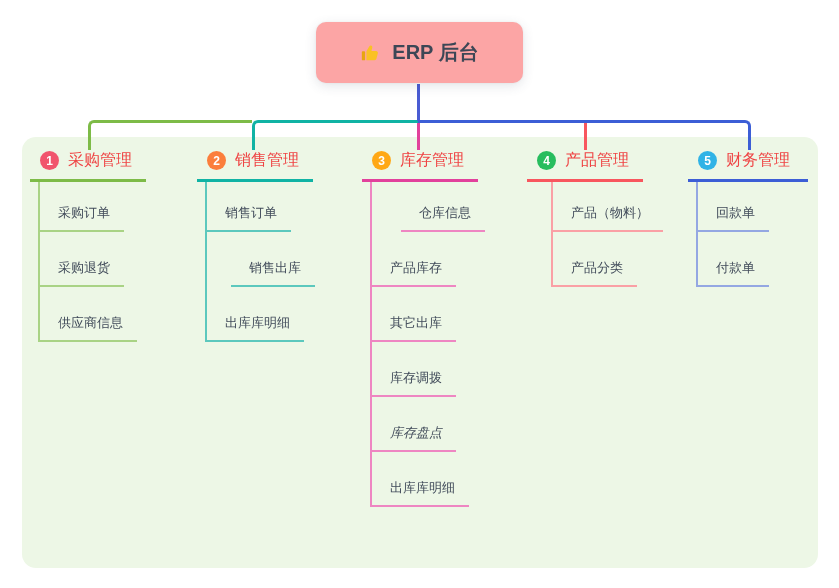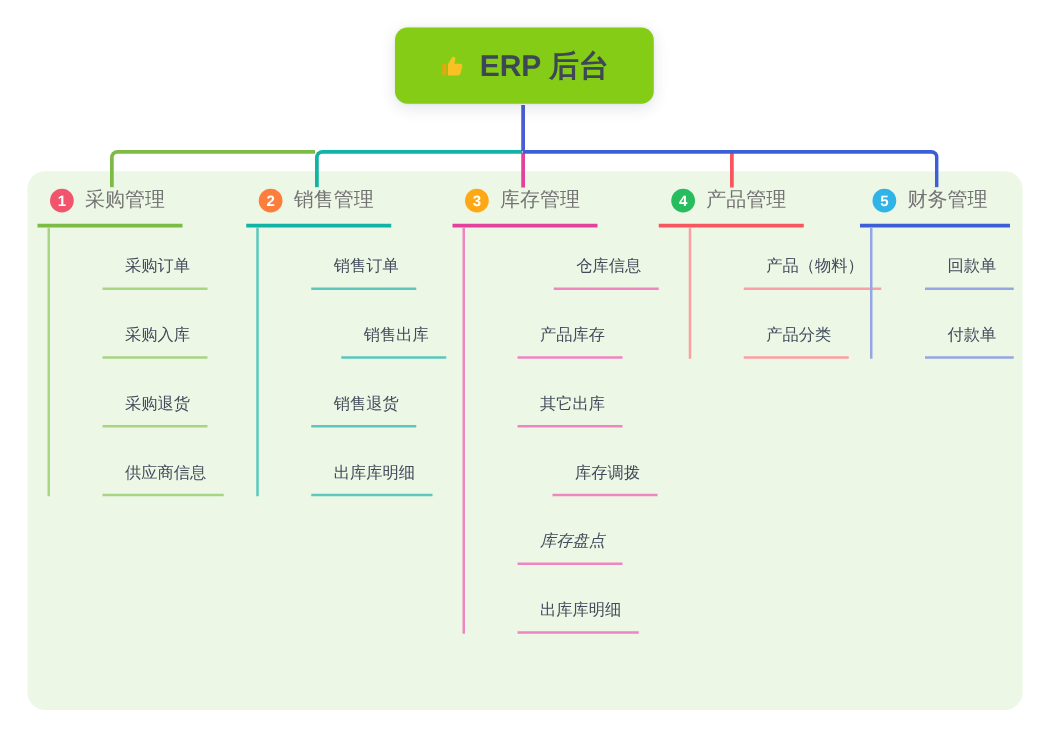--- a/index.html
+++ b/index.html
@@ -2,46 +2,46 @@
 <html><head>
 <meta charset="utf-8">
 <style>
   html,body { margin:0; padding:0; background:#ffffff; font-family:"Liberation Sans","DejaVu Sans",sans-serif; }
   .canvas { position:relative; width:839px; height:588px; background:#ffffff; overflow:hidden; }
 
   .panel { position:absolute; left:22px; top:137px; width:796px; height:431px;
            border-radius:14px; z-index:0; }
 
   .root-node { position:absolute; left:316px; top:22px; width:207px; height:61px;
-               background:#84cc16; border-radius:10px;
+               background:#fca5a5; border-radius:10px;
                box-shadow:0 3px 12px rgba(60,70,90,.14), 0 0 2px rgba(60,70,90,.08);
                display:flex; align-items:center; justify-content:center; gap:10px;
-               font-size:24px; font-weight:600; color:#3d4756; z-index:3; }
+               font-size:20px; font-weight:600; color:#3d4756; z-index:3; }
   .root-node .thumb { display:flex; align-items:center; }
 
   .conn { position:absolute; z-index:1; }
   .drop { width:3px; }
   .elbow-left  { border-left:3px solid; border-top:3px solid; border-top-left-radius:6px; box-sizing:border-box; background:transparent; }
   .elbow-right { border-right:3px solid; border-top:3px solid; border-top-right-radius:6px; box-sizing:border-box; background:transparent; }
 
   #conn-root-v { left:417px; top:84px;  height:37px; }
   #conn-d3     { left:417px; top:122px; height:28px; }
   #conn-d4     { left:584px; top:122px; height:28px; }
   #conn-e1     { left:88px;  top:120px; width:164px; height:30px; }
   #conn-e2     { left:252px; top:120px; width:166px; height:30px; }
   #conn-e5     { left:418px; top:120px; width:333px; height:30px; }
 
   .branch { position:absolute; top:150px; z-index:2; }
   .branch-header { display:flex; align-items:center; gap:9px; padding:0 0 8px 10px;
                    border-bottom:3px solid; box-sizing:border-box; cursor:pointer; }
   .badge { width:19px; height:19px; border-radius:50%; color:#ffffff; font-size:12px;
            font-weight:bold; display:flex; align-items:center; justify-content:center; flex:none; }
-  .branch-label { font-size:16px; color:#737373; white-space:nowrap; }
+  .branch-label { font-size:16px; color:#ef4444; white-space:nowrap; }
 
-  .children { margin-left:8px; border-left:2px solid; width:fit-content;padding-left:42px; }
+  .children { margin-left:8px; border-left:2px solid; width:fit-content; }
   .child { height:55px; display:flex; align-items:flex-end; }
   .child:first-child { height:50px; }
   .child-label { border-bottom:2px solid; padding:0 14px 8px 18px; font-size:13px;
                  color:#414b5a; white-space:nowrap; cursor:pointer; }
 </style>
 </head>
 <body>
 
 <div class="canvas">
 
@@ -68,44 +68,38 @@
       <div class="branch" style="left: 30px;">
         <div class="branch-header" style="width: 116px; border-bottom-color: rgb(125, 187, 71);">
           <span class="badge" style="background: rgb(241, 85, 109);">1</span>
           <span class="branch-label">采购管理</span>
         </div>
         <div class="children" style="border-left-color: rgb(169, 211, 133);">
           <div class="child">
             <div class="child-label" style="border-bottom-color: rgb(169, 211, 133);">采购订单</div>
           </div>
           <div class="child">
-            <div class="child-label" style="border-bottom-color: rgb(169, 211, 133);">采购入库</div>
-          </div>
-          <div class="child">
             <div class="child-label" style="border-bottom-color: rgb(169, 211, 133);">采购退货</div>
           </div>
           <div class="child">
             <div class="child-label" style="border-bottom-color: rgb(169, 211, 133);">供应商信息</div>
           </div>
         </div>
       </div>
       <div class="branch" style="left: 197px;">
         <div class="branch-header" style="width: 116px; border-bottom-color: rgb(16, 179, 164);">
           <span class="badge" style="background: rgb(251, 126, 60);">2</span>
           <span class="branch-label">销售管理</span>
         </div>
         <div class="children" style="border-left-color: rgb(92, 200, 189);">
           <div class="child">
             <div class="child-label" style="border-bottom-color: rgb(92, 200, 189);">销售订单</div>
           </div>
           <div class="child">
             <div class="child-label" style="border-bottom-color: rgb(92, 200, 189); margin-left: 24px;">销售出库</div>
-          </div>
-          <div class="child">
-            <div class="child-label" style="border-bottom-color: rgb(92, 200, 189);">销售退货</div>
           </div>
           <div class="child">
             <div class="child-label" style="border-bottom-color: rgb(92, 200, 189);">出库库明细</div>
           </div>
         </div>
       </div>
       <div class="branch" style="left: 362px;">
         <div class="branch-header" style="width: 116px; border-bottom-color: rgb(226, 65, 156);">
           <span class="badge" style="background: rgb(255, 168, 22);">3</span>
           <span class="branch-label">库存管理</span>
@@ -114,21 +108,21 @@
           <div class="child">
             <div class="child-label" style="border-bottom-color: rgb(238, 134, 194); margin-left: 29px;">仓库信息</div>
           </div>
           <div class="child">
             <div class="child-label" style="border-bottom-color: rgb(238, 134, 194);">产品库存</div>
           </div>
           <div class="child">
             <div class="child-label" style="border-bottom-color: rgb(238, 134, 194);">其它出库</div>
           </div>
           <div class="child">
-            <div class="child-label" style="border-bottom-color: rgb(238, 134, 194); margin-left: 28px;">库存调拨</div>
+            <div class="child-label" style="border-bottom-color: rgb(238, 134, 194);">库存调拨</div>
           </div>
           <div class="child">
             <div class="child-label" style="border-bottom-color: rgb(238, 134, 194); font-style: italic;">库存盘点</div>
           </div>
           <div class="child">
             <div class="child-label" style="border-bottom-color: rgb(238, 134, 194);">出库库明细</div>
           </div>
         </div>
       </div>
       <div class="branch" style="left: 527px;">

